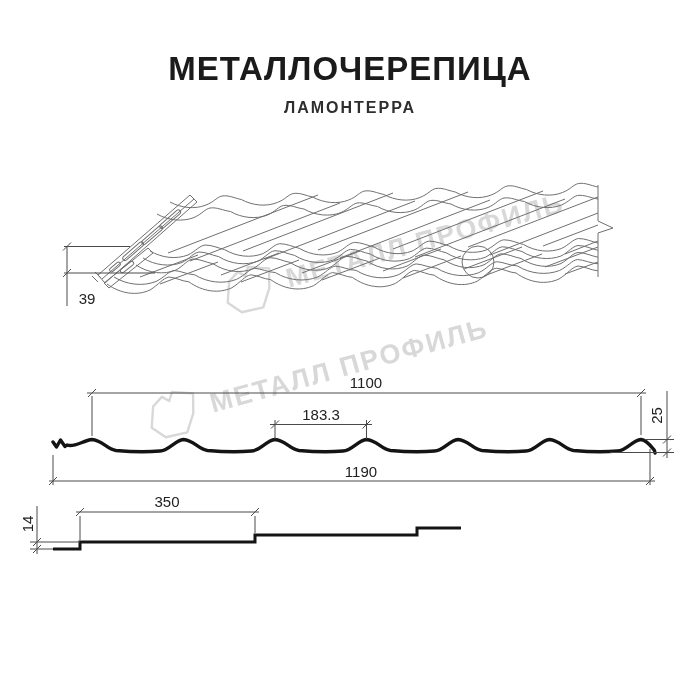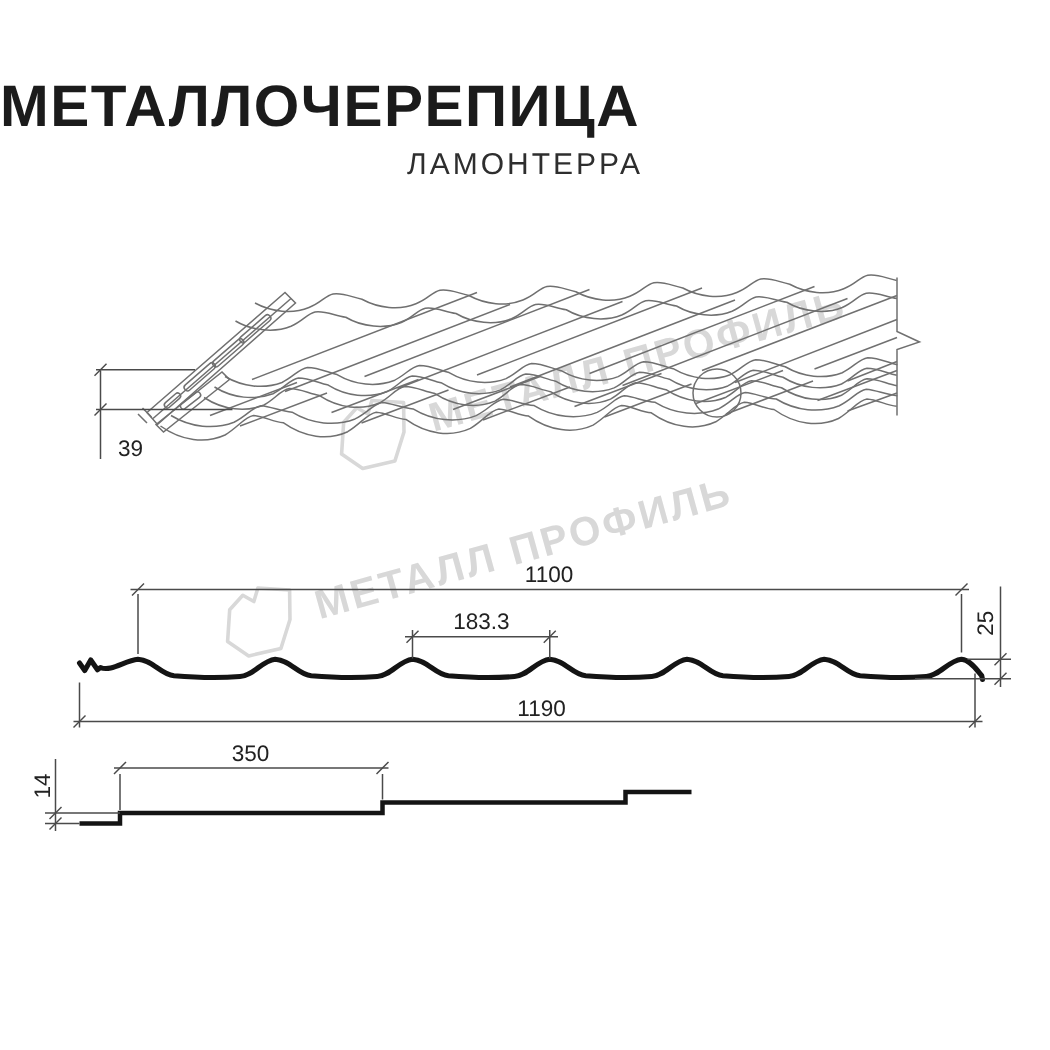--- a/index.html
+++ b/index.html
@@ -1,21 +1,21 @@
 <!DOCTYPE html>
 <html><head>
 <meta charset="utf-8">
 <style>
   html,body{margin:0;padding:0;background:#fff;}
   #stage{position:relative;width:700px;height:700px;background:#fff;overflow:hidden;
          font-family:"Liberation Sans",sans-serif;}
-  .title{position:absolute;left:0;right:0;top:50px;
-         font-size:39px;font-weight:700;letter-spacing:1px;color:#1b1b1b;z-index:3;}
+  .title{position:absolute;left:0;right:0;top:50px;text-align:center;
+         font-size:33px;font-weight:700;letter-spacing:1px;color:#1b1b1b;z-index:3;}
   .subtitle{position:absolute;left:0;right:0;top:99px;text-align:center;
-         font-size:20px;font-weight:400;letter-spacing:2px;color:#2e2e2e;z-index:3;}
+         font-size:16px;font-weight:700;letter-spacing:2px;color:#2e2e2e;z-index:3;}
   .wm{position:absolute;display:flex;align-items:center;gap:9px;z-index:1;
       transform:rotate(-15.5deg);transform-origin:left center;white-space:nowrap;}
   .wm-text{font-size:27px;font-weight:700;letter-spacing:2px;color:#d8d8d8;}
   #wm1{left:222px;top:272px;}
   #wm2{left:146px;top:397px;}
   svg#drawing{position:absolute;left:0;top:0;z-index:2;}
   svg text{font-family:"Liberation Sans",sans-serif;font-size:15px;fill:#222;}
   .thin{stroke:#4a4a4a;stroke-width:1;fill:none;}
   .sketch{stroke:#707070;stroke-width:1;fill:none;}
   .thick{stroke:#141414;stroke-width:3.4;fill:none;stroke-linecap:round;stroke-linejoin:round;}

